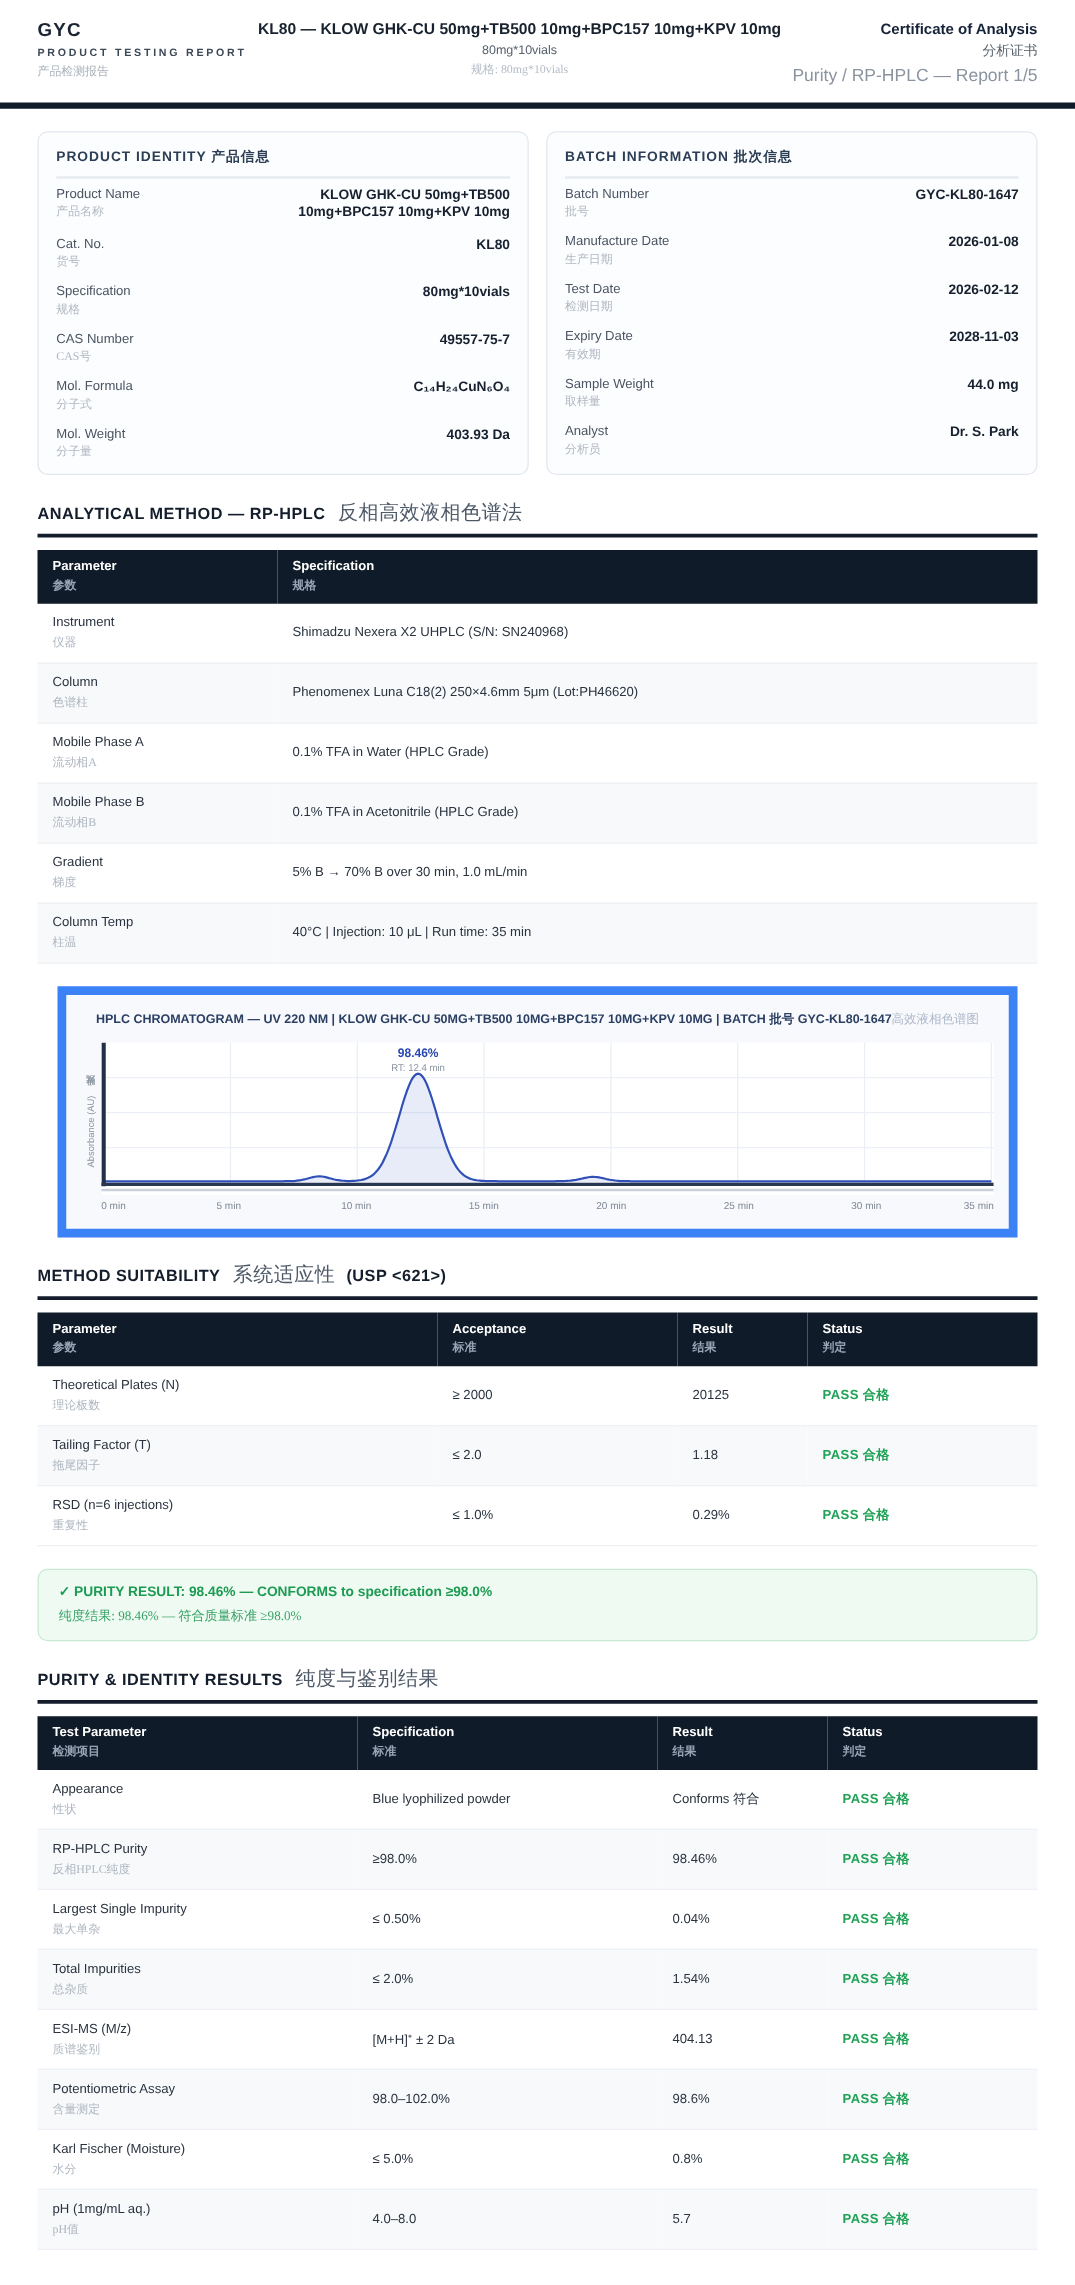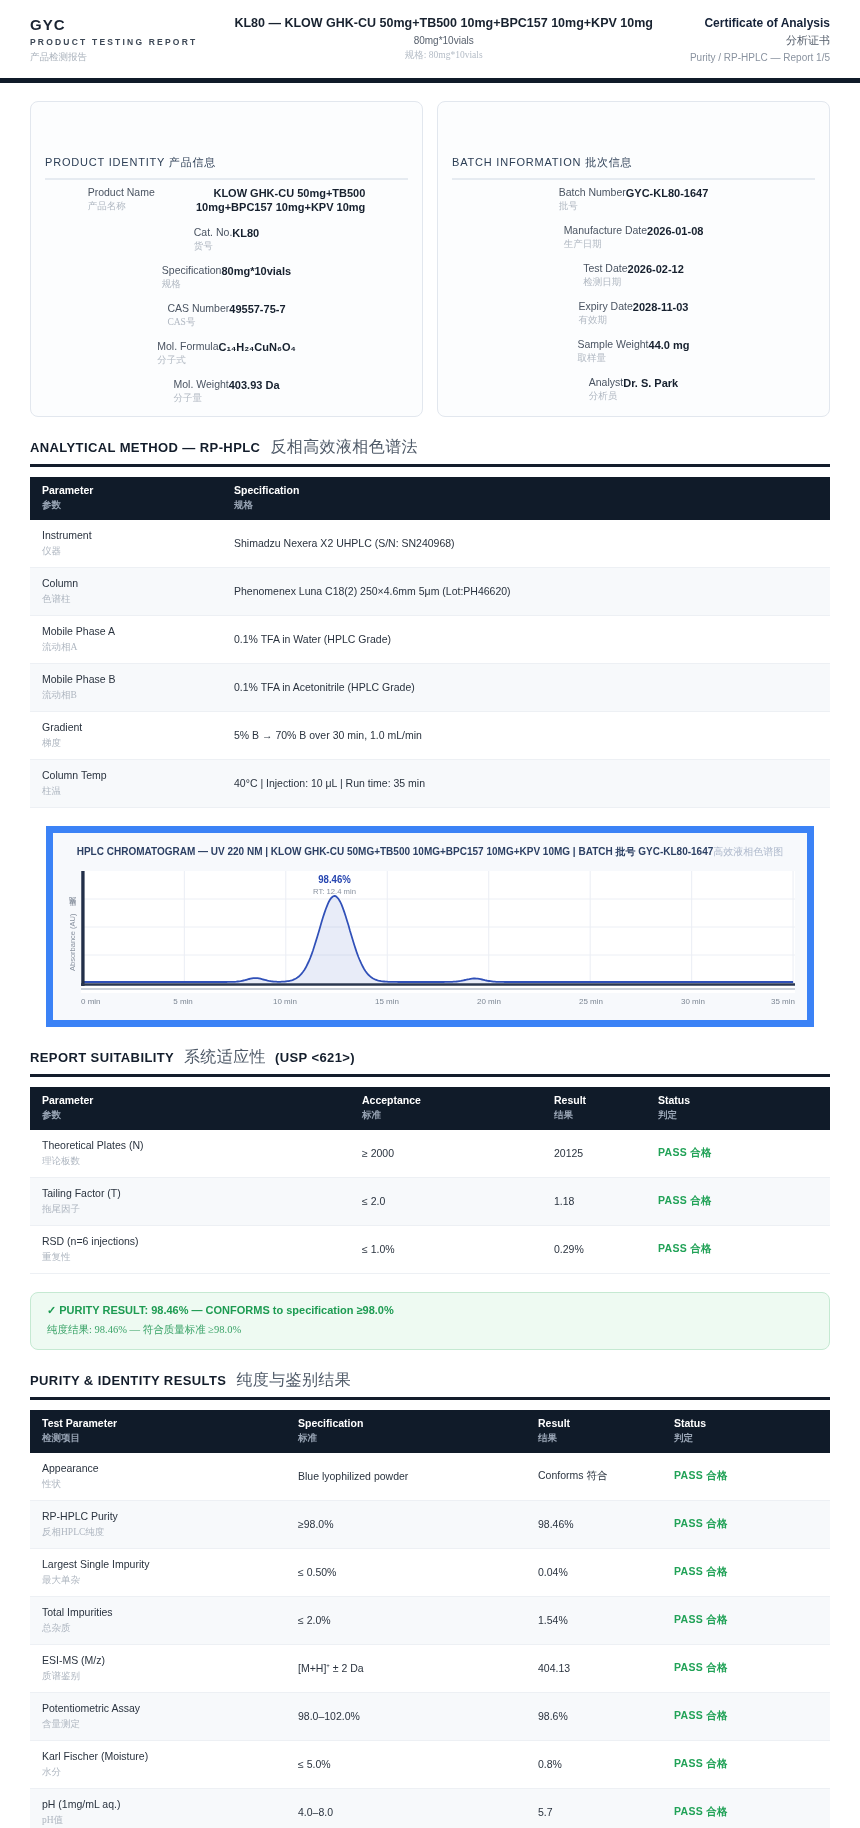--- a/index.html
+++ b/index.html
@@ -16,29 +16,29 @@
   .brand-name { font-size:15px; font-weight:bold; color:#1a2433; letter-spacing:1px; }
   .brand-sub { font-size:8.5px; font-weight:bold; letter-spacing:2.2px; color:#3d4856; margin-top:4px; }
   .brand-sub-zh { font-size:9.5px; color:#aab2bc; margin-top:4px; }
   .head-center { text-align:center; max-width:440px; }
   .head-title { font-size:12.5px; font-weight:bold; color:#18222f; line-height:1.25; }
   .head-sub { font-size:10px; color:#57606d; margin-top:3px; }
   .head-spec { font-size:9.5px; color:#b4bcc6; margin-top:3px; }
   .head-right { text-align:right; }
   .coa-title { font-size:12px; font-weight:bold; color:#152238; }
   .coa-zh { font-size:11px; color:#57606d; margin-top:3px; }
-  .coa-sub { font-size:10px; color:#8a93a0; margin-top:4px; }
+  .coa-sub { font-size:14px; color:#8a93a0; margin-top:4px; }
   .top-bar { height:5px; background:#101b29; margin:8px 0 18px; }
 
   
   .panels { display:flex; gap:14px; padding:0 30px; }
   .panel { flex:1; border:1px solid #e2e7ee; border-radius:8px; background:#fcfdfe; padding:12px 14px 6px; }
-  .panel-title { font-size:11px; font-weight:normal; color:#2c3e55; letter-spacing:0.8px; padding-bottom:8px; border-bottom:2px solid #e6ebf1;margin-top:41px; }
+  .panel-title { font-size:11px; font-weight:bold; color:#2c3e55; letter-spacing:0.8px; padding-bottom:8px; border-bottom:2px solid #e6ebf1; }
   .panel-title .zh { font-size:11px; }
-  .panel-row { display:flex; justify-content:center; align-items:flex-start; padding:6px 0 5px; }
+  .panel-row { display:flex; justify-content:space-between; align-items:flex-start; padding:6px 0 5px; }
   .p-label { font-size:10.5px; color:#4a5462; }
   .p-label-zh { font-size:9.5px; color:#b0b8c2; margin-top:2px; }
   .p-value { font-size:11px; font-weight:bold; color:#16202e; text-align:right; max-width:58%; line-height:1.3; }
 
   
   .section { margin:20px 30px 0; }
   .sec-head { font-size:13px; font-weight:bold; color:#131d2b; letter-spacing:0.4px; padding-bottom:6px; border-bottom:3px solid #131d2b; }
   .sec-head .zh { font-weight:normal; color:#4f5a68; font-size:16px; margin-left:6px; }
   .sec-head .suffix { margin-left:5px; }
 
@@ -304,21 +304,21 @@
         <span>25 min</span>
         <span>30 min</span>
         <span>35 min</span>
       </div>
     </div>
   </div>
 </div>
 
 <div class="section">
   <div class="sec-head">
-    <span>REPORT SUITABILITY</span>
+    <span>METHOD SUITABILITY</span>
     <span class="zh">系统适应性</span>
     <span class="suffix">(USP &lt;621&gt;)</span>
   </div>
   <table>
     <colgroup class="cols-suit">
         <col>
         <col>
         <col>
         <col>
       </colgroup>

